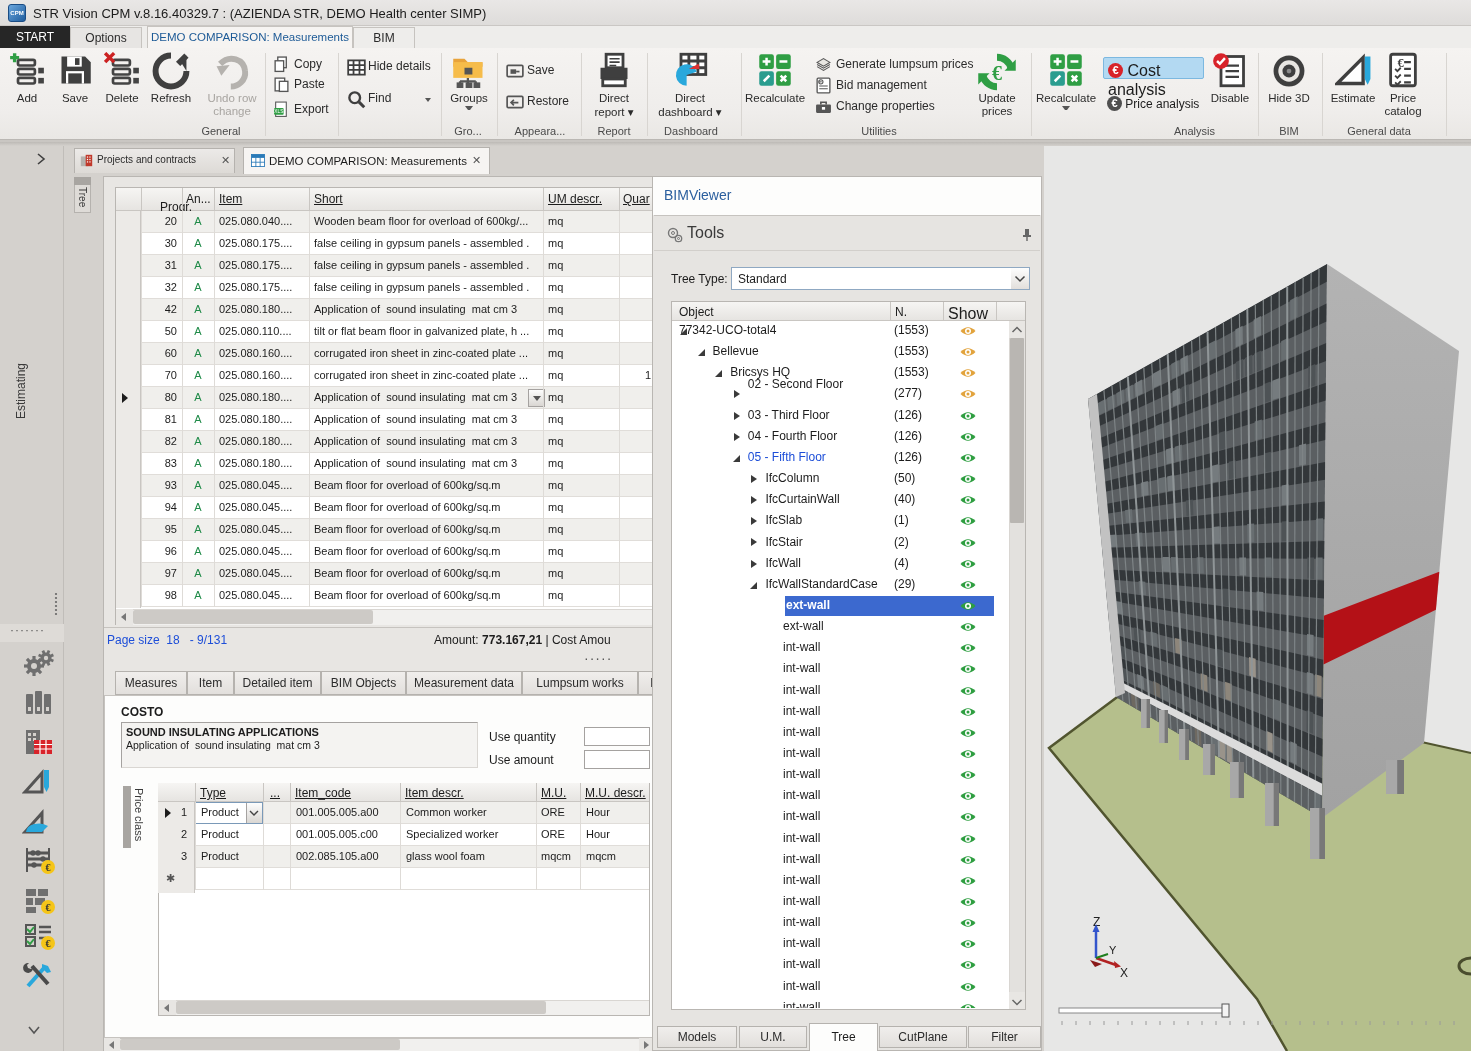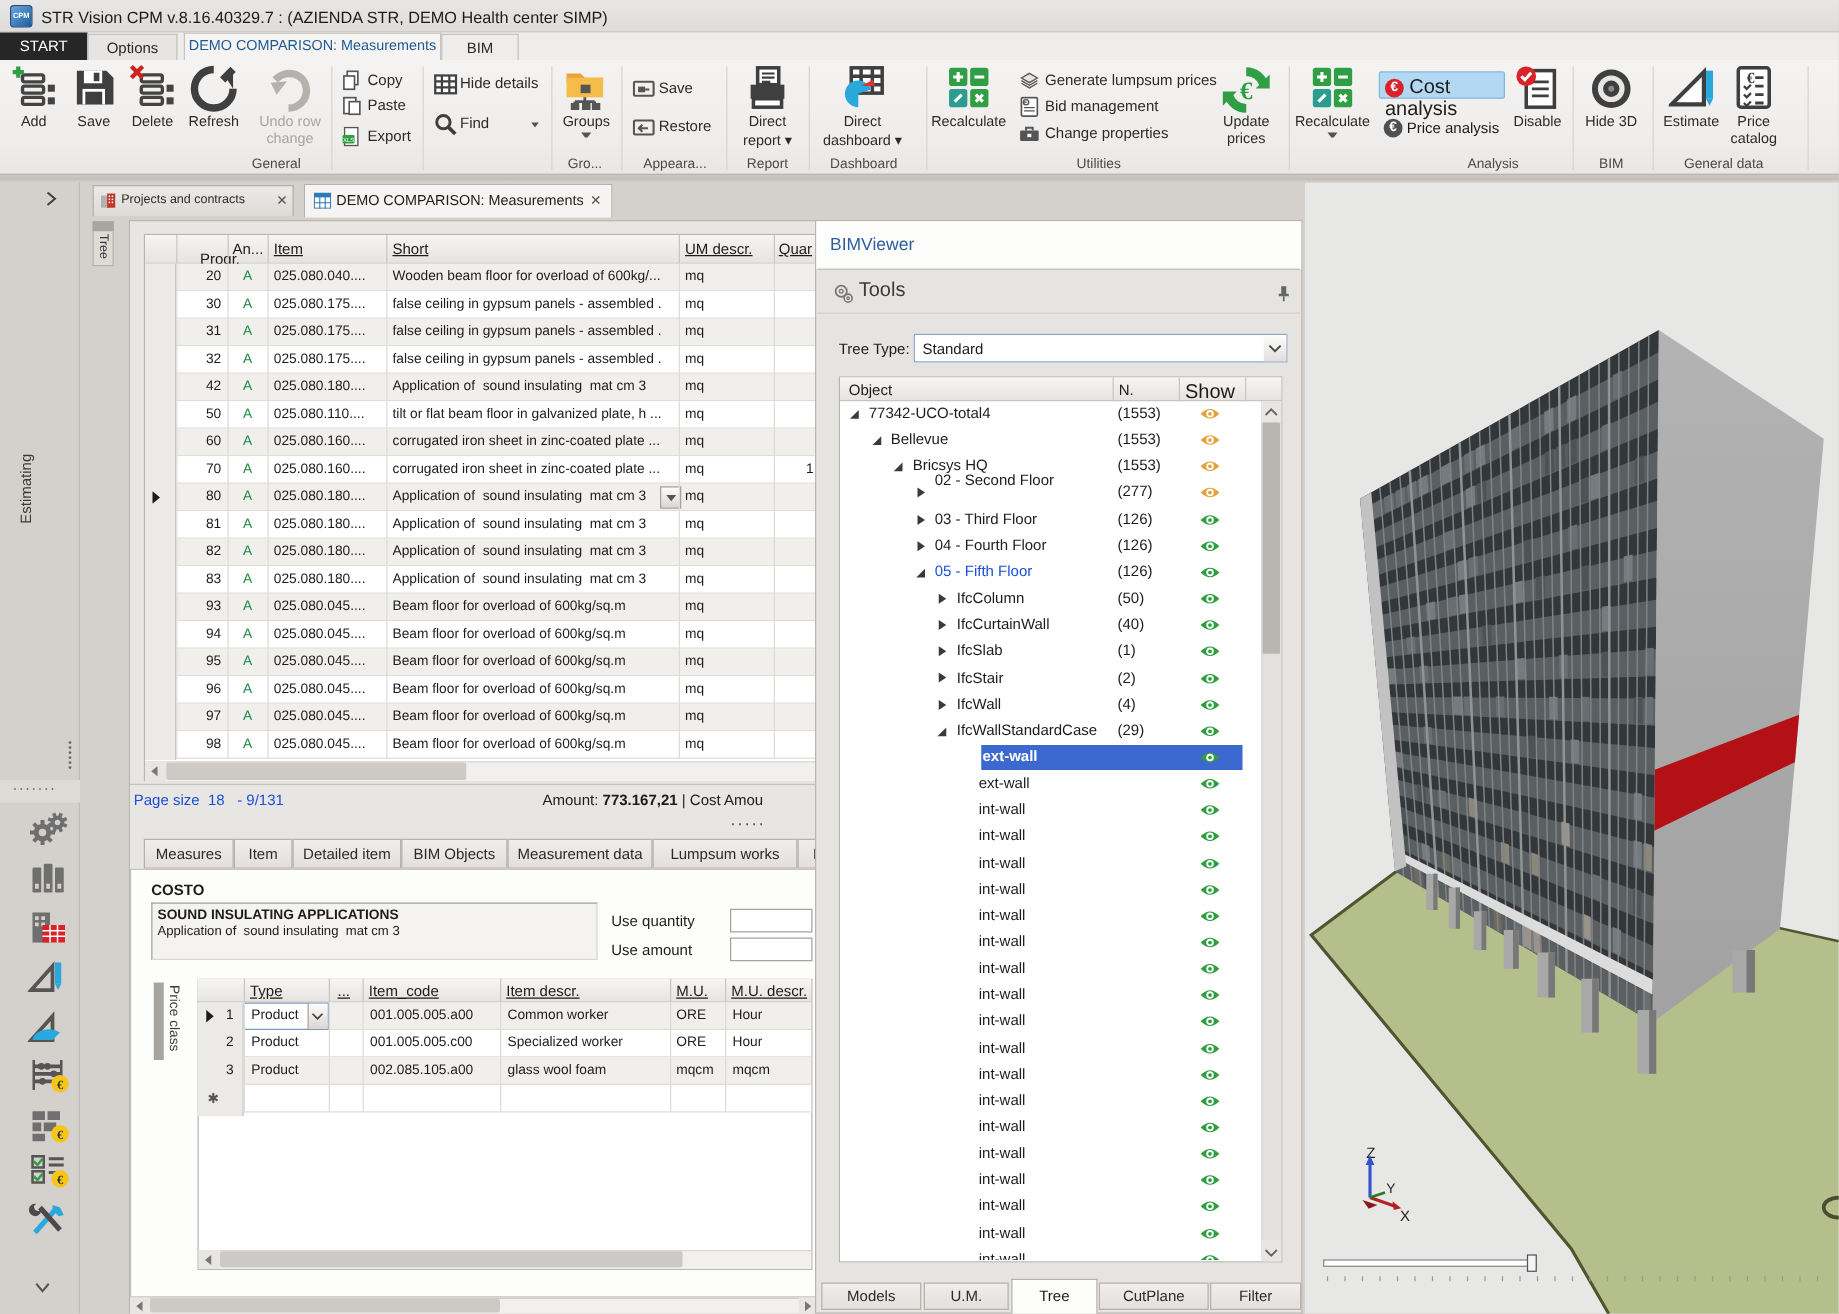--- a/index.html
+++ b/index.html
@@ -768,21 +768,21 @@
     </svg></div>
 <div class="abs" style="left:671px;top:301px;width:355px;height:709px;background:#fff;border:1px solid #b9b6b2"></div>
 <div class="abs" style="left:672px;top:302px;width:353px;height:19px;background:linear-gradient(#f6f5f3,#e6e4e1);border-bottom:1px solid #c9c6c2"></div>
 <div class="abs" style="left:679px;top:305px;white-space:nowrap;font-size:12px;color:#1c1c1c">Object</div>
 <div class="abs" style="left:895px;top:305px;white-space:nowrap;font-size:12px;color:#1c1c1c">N.</div>
 <div class="abs" style="left:948px;top:305px;white-space:nowrap;font-size:16px;color:#1c1c1c">Show</div>
 <div class="abs" style="left:890px;top:302px;width:1px;height:19px;background:#c9c6c2"></div>
 <div class="abs" style="left:943px;top:302px;width:1px;height:19px;background:#c9c6c2"></div>
 <div class="abs" style="left:996px;top:302px;width:1px;height:19px;background:#c9c6c2"></div>
 <div class="abs" style="left:672px;top:321px;width:337px;height:687px;overflow:hidden">
-    <div class="abs" style="left:23.0px;top:2px;white-space:nowrap;font-size:12px;color:#1c1c1c">77342-UCO-total4</div>
+    <div class="abs" style="left:7px;top:2px;white-space:nowrap;font-size:12px;color:#1c1c1c">77342-UCO-total4</div>
     <svg class="abs" style="left:7.0px;top:6px" width="9" height="9" viewBox="0 0 9 9">
       <path d="M8 1v7H1z" fill="#3a3a3a"></path>
     </svg>
     <div class="abs" style="left:222px;top:2px;font-size:12px;color:#1c1c1c">(1553)</div>
     <svg class="abs" style="left:288px;top:4px" width="16" height="12" viewBox="0 0 16 12">
       <path d="M0.5 6 Q8 -1.5 15.5 6 Q8 13.5 0.5 6 Z" fill="#e2a33c"></path>
       <circle cx="8" cy="6" r="3" fill="#fff"></circle>
       <circle cx="8" cy="6" r="1.5" fill="#e2a33c"></circle>
     </svg>
     <div class="abs" style="left:40.60000000000002px;top:23px;white-space:nowrap;font-size:12px;color:#1c1c1c">Bellevue</div>

